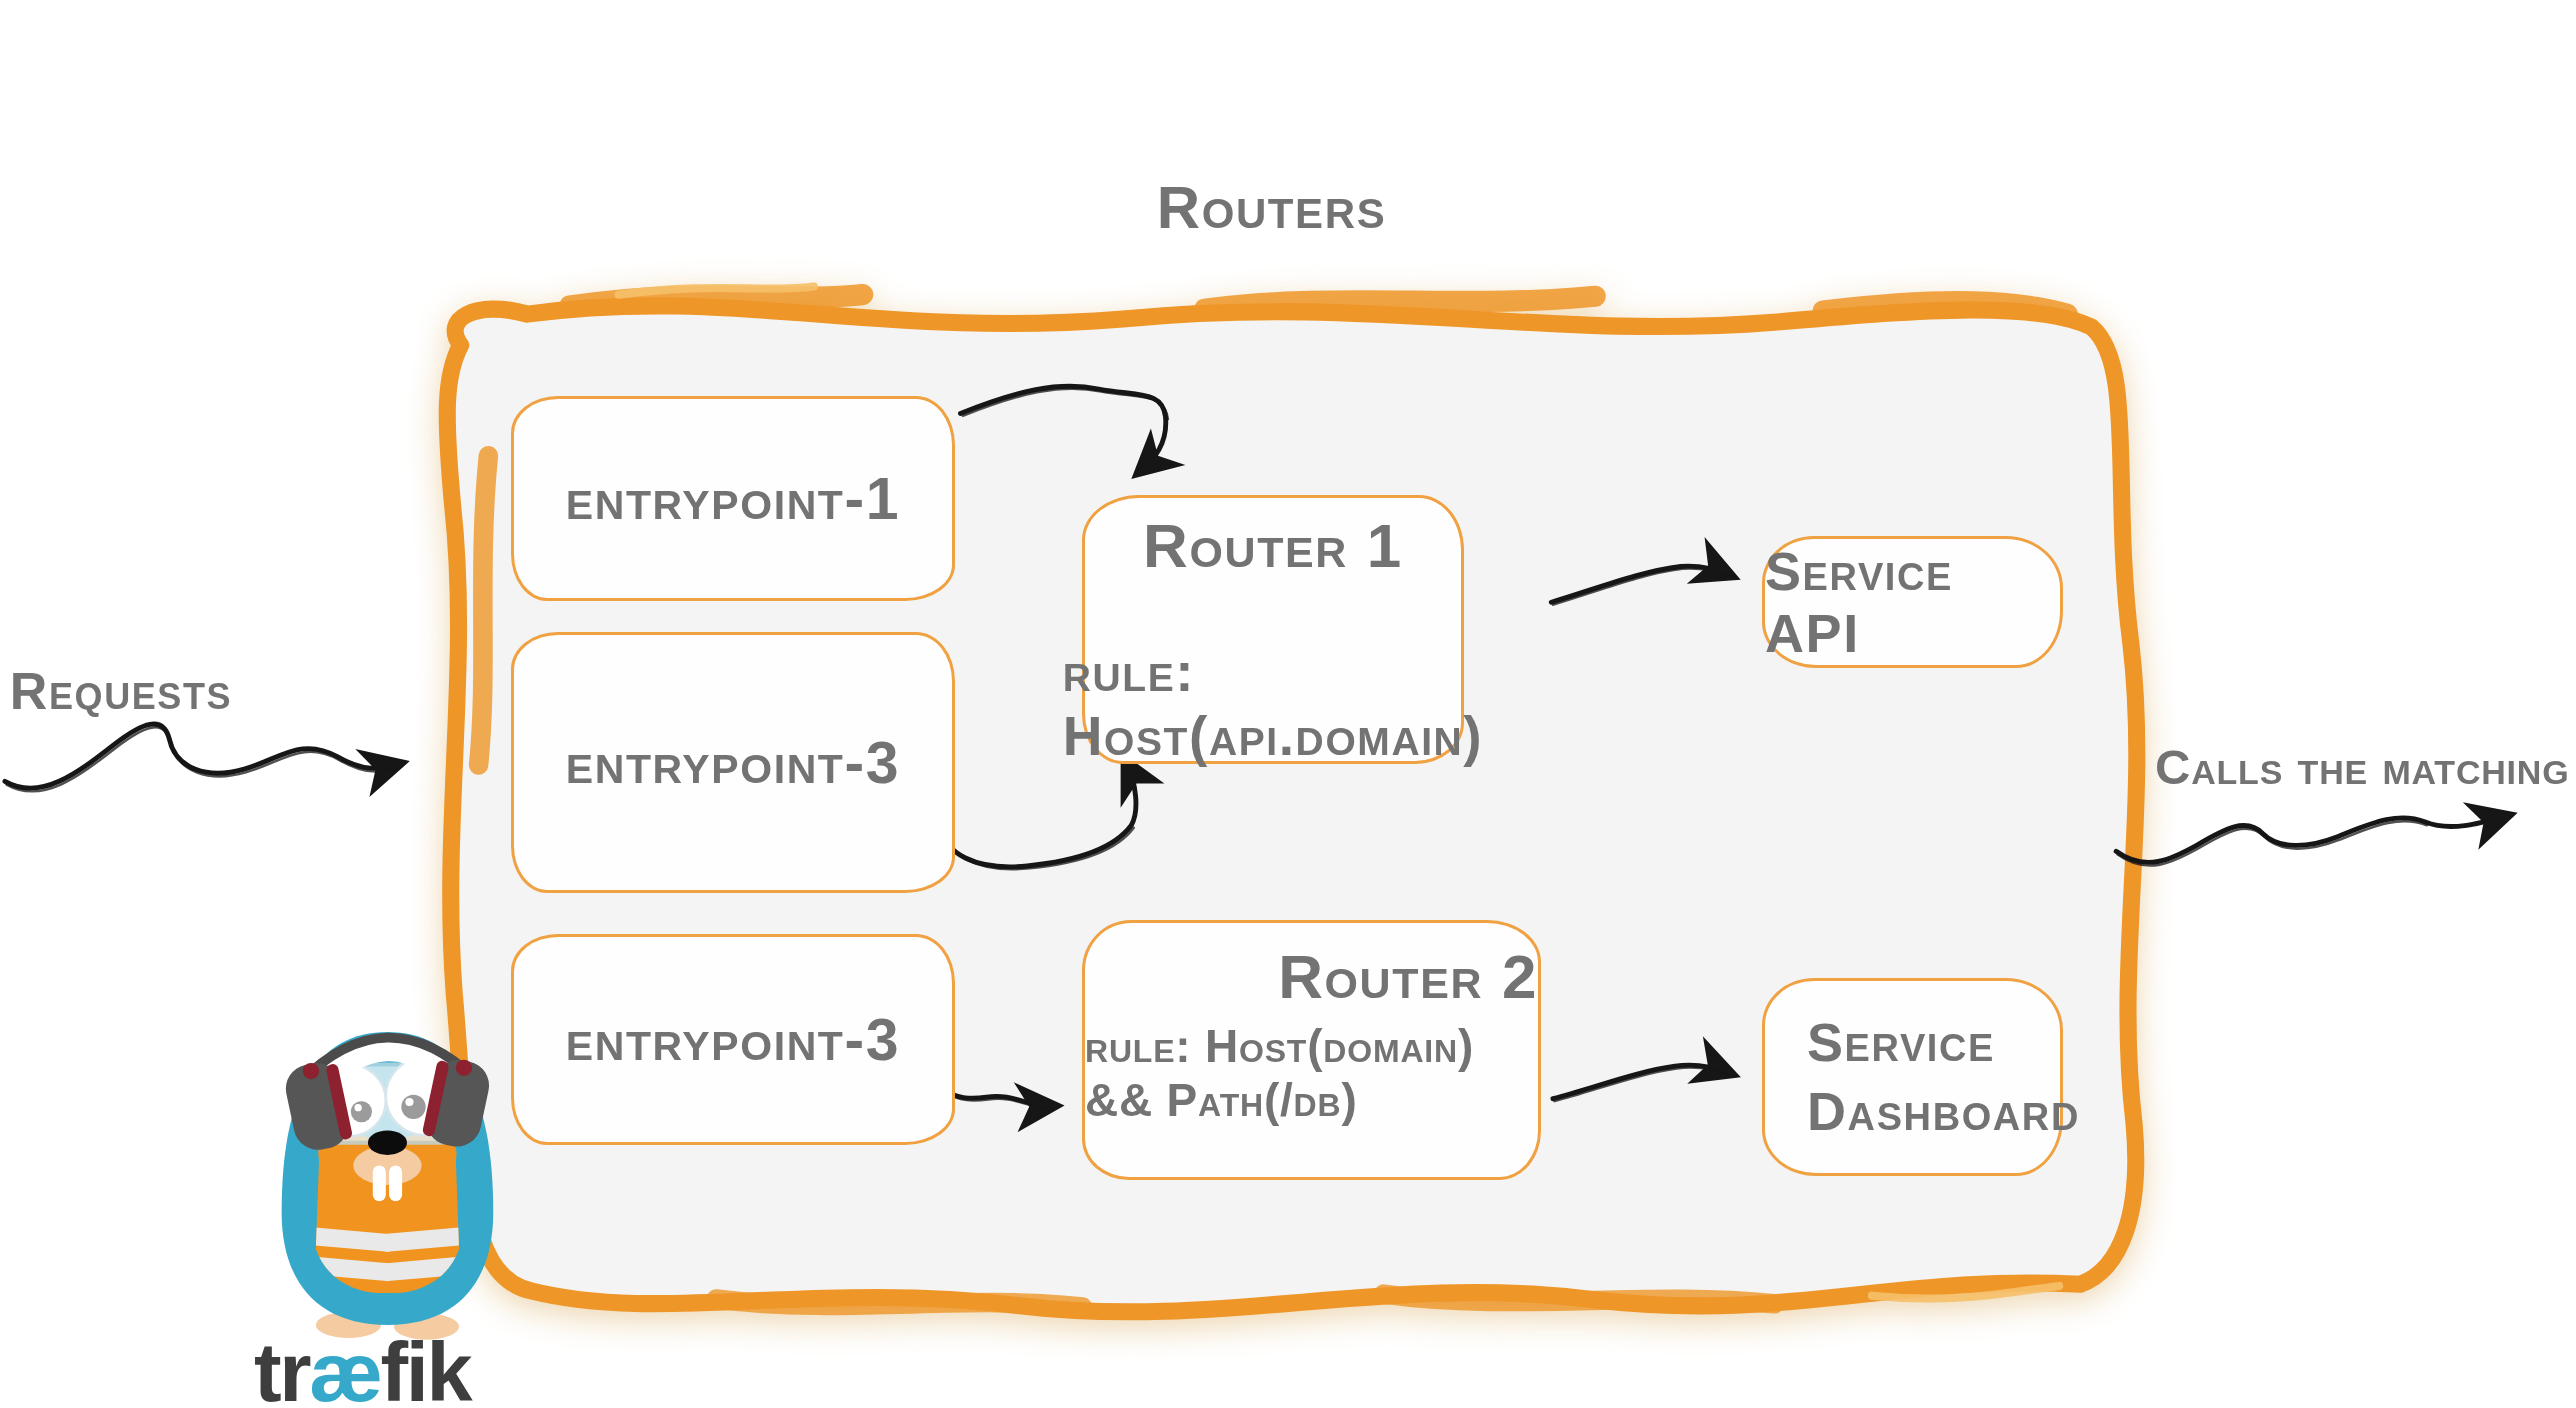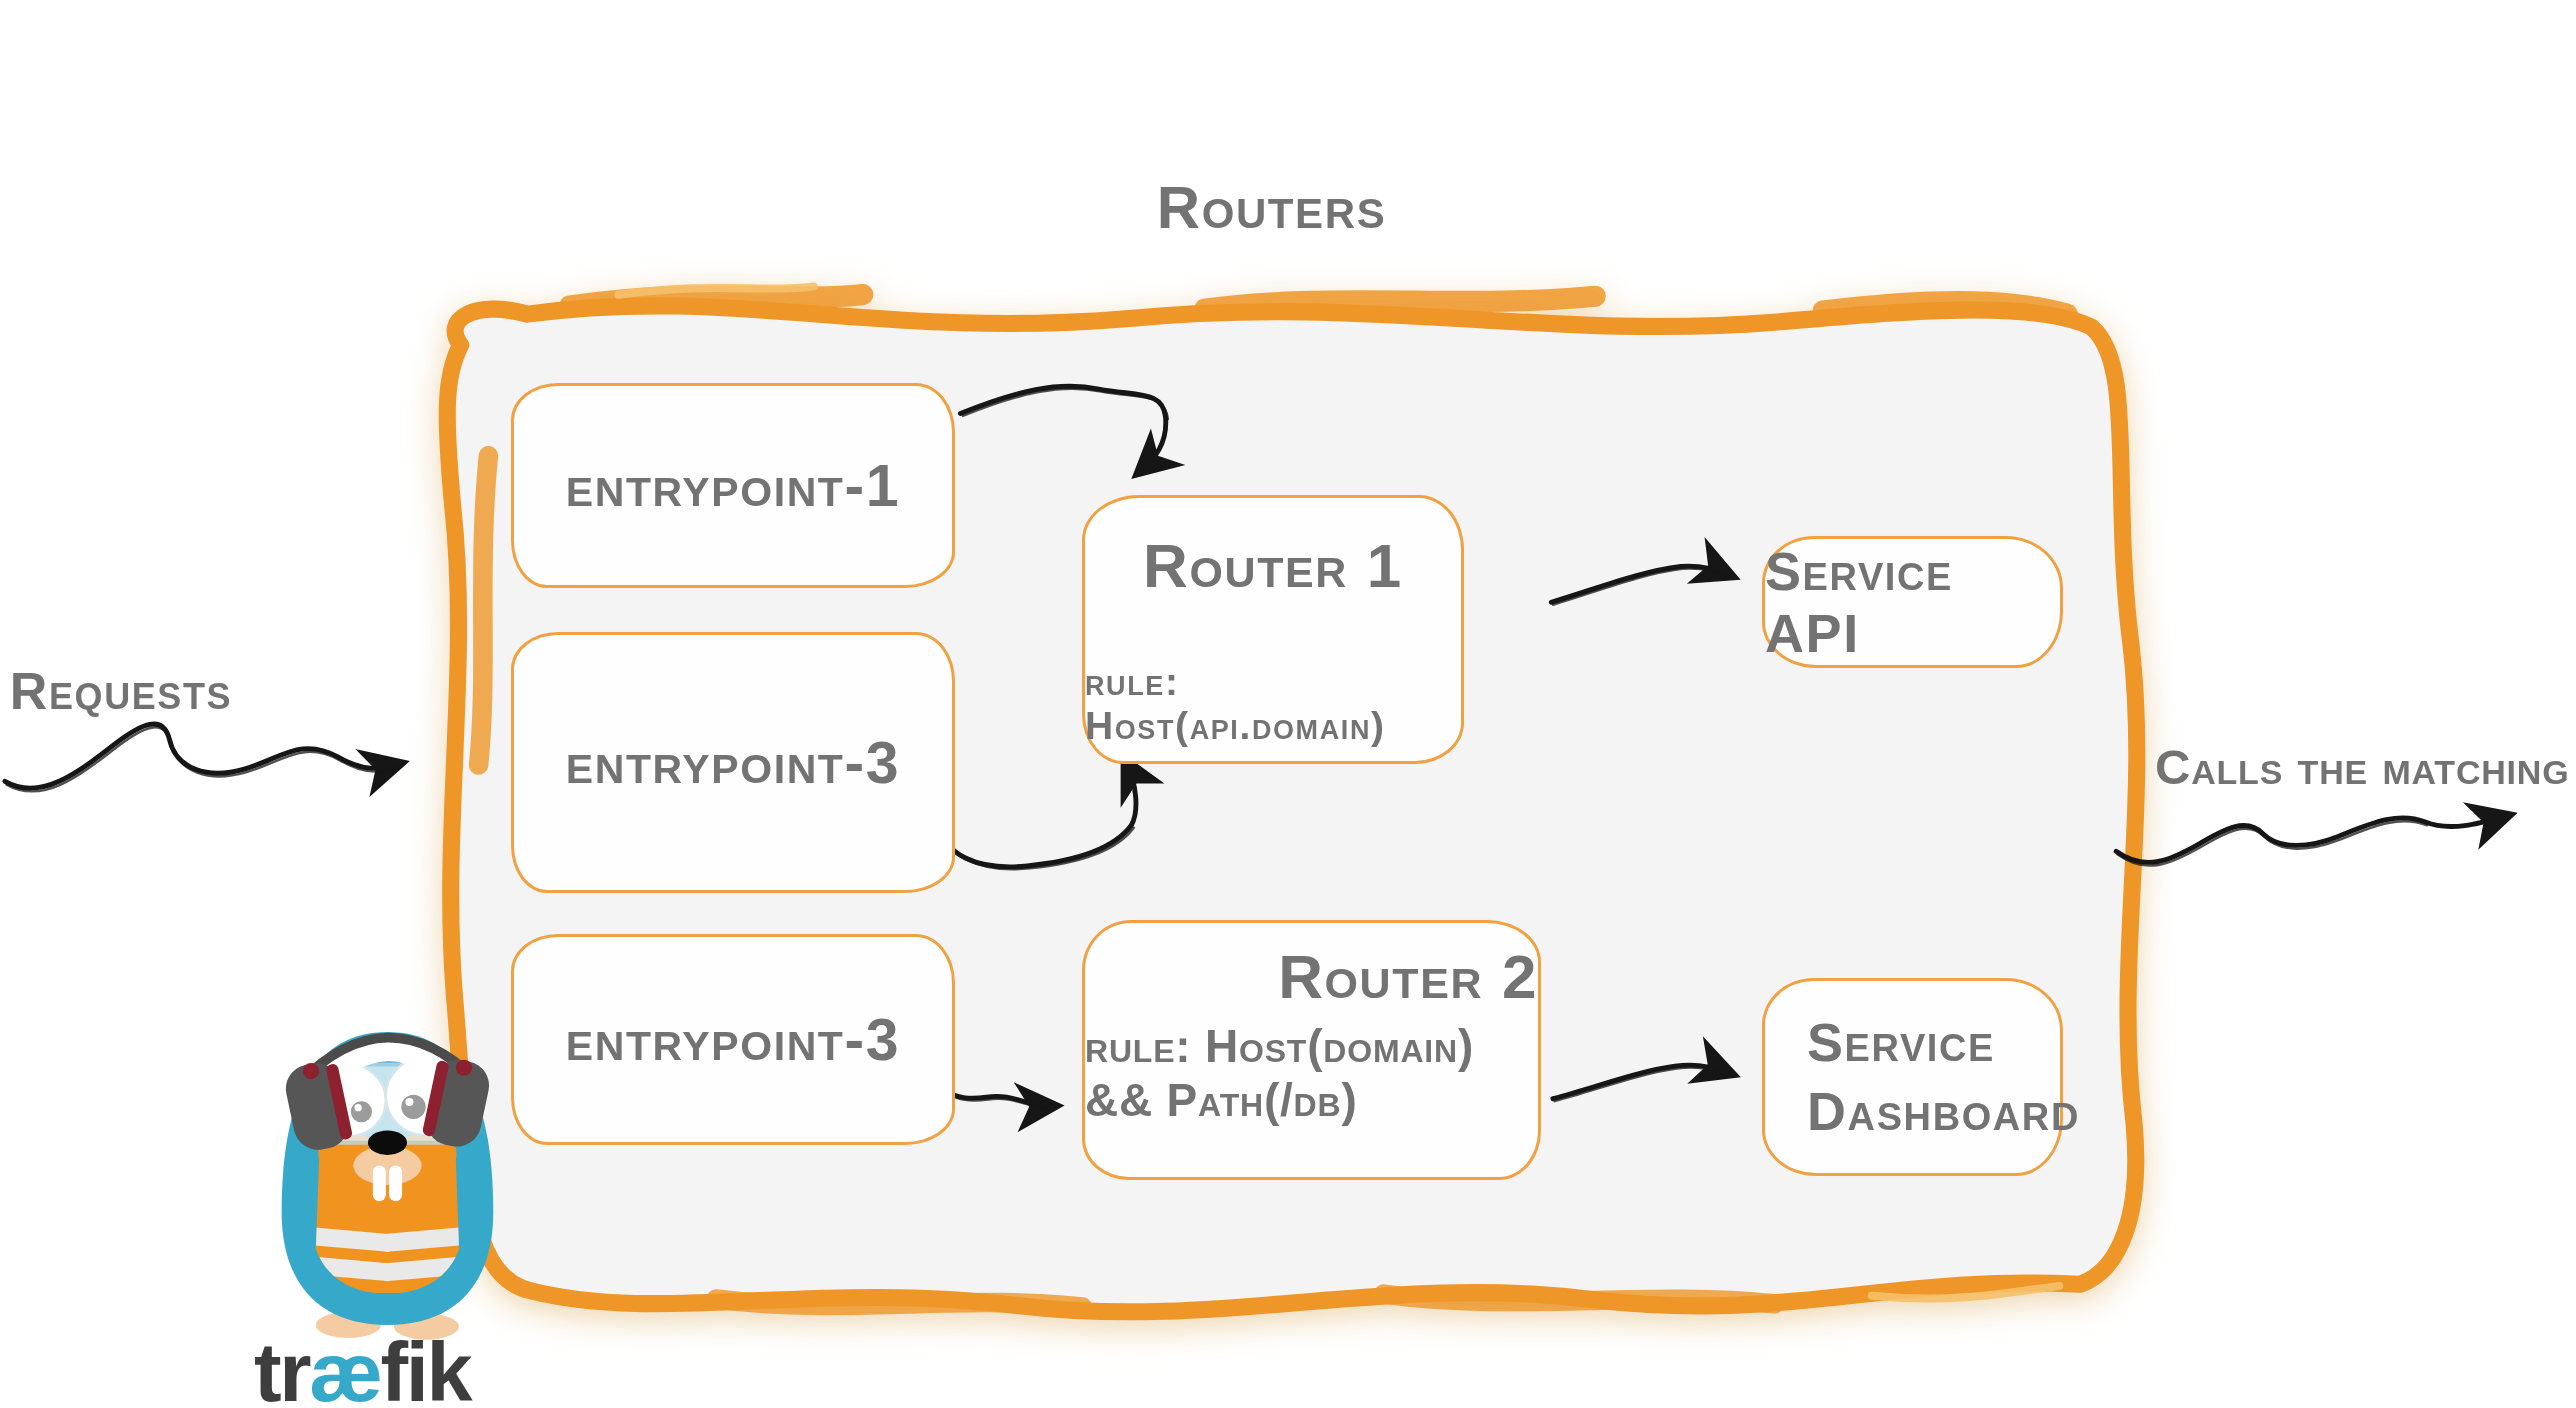--- a/index.html
+++ b/index.html
@@ -10,28 +10,28 @@
   svg.layer{position:absolute;left:0;top:0;}
   .sc{font-variant:small-caps;font-weight:bold;letter-spacing:1.6px;color:#737373;}
   .abs{position:absolute;}
   .diagram-title{left:962px;top:173px;width:619px;text-align:center;font-size:60px;}
   .node{
     position:absolute;background:#fefefe;border:3.3px solid #f0a142;
     display:flex;flex-direction:column;align-items:center;justify-content:center;
     box-sizing:border-box;
   }
   .ep-box{left:511px;width:444px;border-radius:47px 39px 50px 36px / 37px 49px 36px 47px;}
-  #ep1{top:383px;height:205px;}
+  #ep1{top:396px;height:205px;}
   #ep2{top:632px;height:261px;}
   #ep3{top:934px;height:211px;}
   .ep-label{font-size:59px;}
   #router1{left:1082px;top:495px;width:382px;height:269px;justify-content:center;padding-top:18px;
     border-radius:57px 45px 49px 41px / 45px 55px 41px 50px;}
   #router1 .router-title{font-size:62px;}
-  #router1 .router-rule{font-size:39px;margin-top:59px;}
+  #router1 .router-rule{font-size:55px;margin-top:59px;}
   #router2{left:1082px;top:920px;width:459px;height:260px;justify-content:flex-start;padding-top:18px;
     border-radius:49px 54px 42px 47px / 50px 42px 49px 41px;align-items:flex-end;}
   #router2 .router-title{font-size:62px;}
   #router2 .router-rule{font-size:46px;margin-top:6.5px;letter-spacing:0.8px;}
   #router2 .router-mw{font-size:52px;margin-top:11.4px;}
   .svc-box{left:1762px;width:301px;border-radius:52px 57px 47px 54px / 47px 52px 57px 46px;}
   #svc1{top:536px;height:132px;}
   #svc1 .svc-label{font-size:54px;}
   #svc2{top:978px;height:198px;align-items:flex-start;padding-left:42px;}
   #svc2 .svc-label{font-size:54px;line-height:1.28;}

